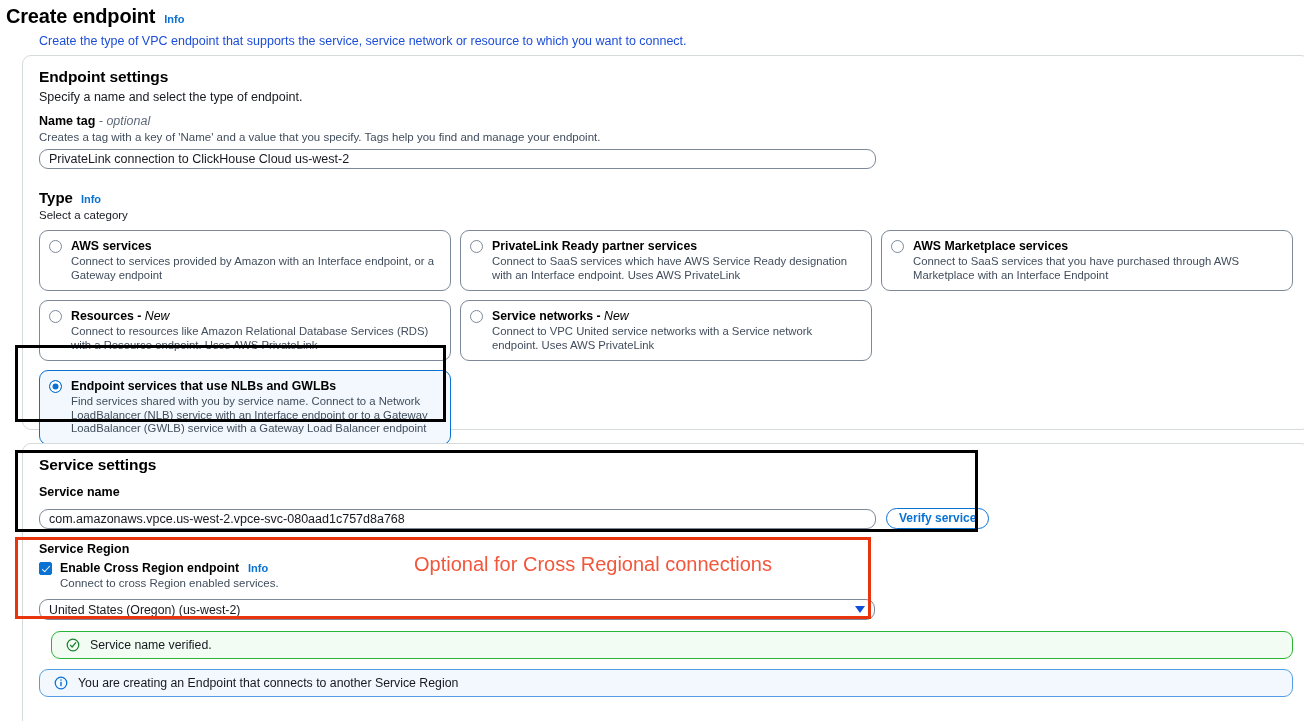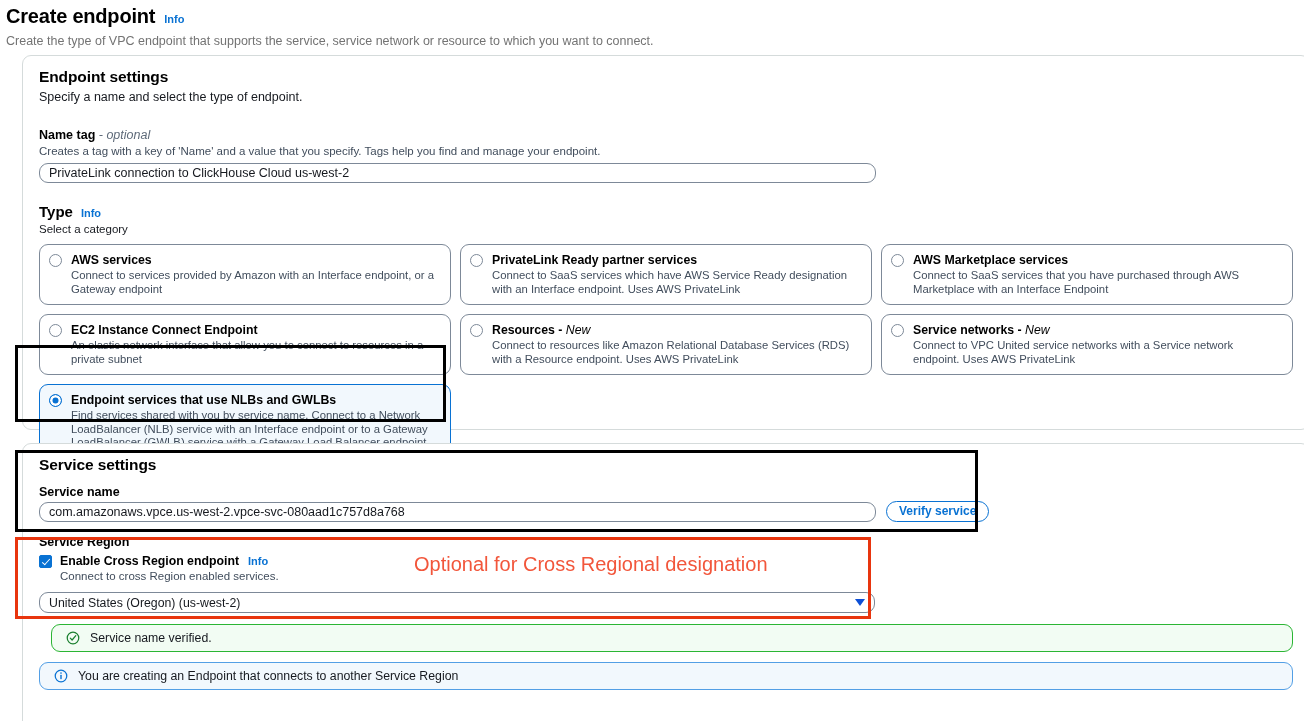--- a/index.html
+++ b/index.html
@@ -35,21 +35,22 @@
   .info-link {
     color: #0972d3;
     font-size: 11px;
     font-weight: bold;
     text-decoration: none;
     cursor: pointer;
   }
   .page-desc {
     margin-top: 6px;
     font-size: 12.5px;
-    color: #737373;
+    color: #1d4ed8;
+    margin-left: 33px;
   }
 
   
   .panel {
     position: absolute;
     left: 22px;
     width: 1288px;
     background: #ffffff;
     border: 1px solid #d5dbdb;
     border-radius: 9px;
@@ -157,21 +158,21 @@
   }
   .tile-desc {
     margin-top: 2px;
     font-size: 11.3px;
     color: #414d5c;
     line-height: 13.5px;
   }
 
   
   .service-name-row {
-    margin-top: 2px;
+    margin-top: 9px;
     display: flex;
     align-items: center;
     gap: 10px;
   }
   .btn-outline {
     box-sizing: border-box;
     height: 21px;
     padding: 0 12px;
     border: 1px solid #0972d3;
     border-radius: 11px;
@@ -280,21 +281,21 @@
     <a class="info-link">Info</a>
   </div>
   <div class="page-desc">Create the type of VPC endpoint that supports the service, service network or resource to which you want to connect.</div>
 </div>
 
 <div class="panel" id="panel-endpoint-settings">
   <div class="panel-inner">
     <div class="section-title">Endpoint settings</div>
     <div class="section-desc">Specify a name and select the type of endpoint.</div>
 
-    <div style="margin-top:24px;">
+    <div style="margin-top:10px;">
       <div class="field-label">
         <span>Name tag</span>
         <span class="optional">- optional</span>
       </div>
       <div class="field-hint">Creates a tag with a key of 'Name' and a value that you specify. Tags help you find and manage your endpoint.</div>
       <input class="text-input" style="width: 837px; margin-top: 6px;" type="text" value="PrivateLink connection to ClickHouse Cloud us-west-2">
     </div>
 
     <div class="type-head">
       <span class="type-title">Type</span>
@@ -315,27 +316,20 @@
           <div>
             <div class="tile-title">PrivateLink Ready partner services</div>
             <div class="tile-desc">Connect to SaaS services which have AWS Service Ready designation with an Interface endpoint. Uses AWS PrivateLink</div>
           </div>
         </div>
         <div class="tile">
           <span class="radio"></span>
           <div>
             <div class="tile-title">AWS Marketplace services</div>
             <div class="tile-desc">Connect to SaaS services that you have purchased through AWS Marketplace with an Interface Endpoint</div>
-          </div>
-        </div>
-        <div class="tile">
-          <span class="radio"></span>
-          <div>
-            <div class="tile-title">EC2 Instance Connect Endpoint</div>
-            <div class="tile-desc">An elastic network interface that allow you to connect to resources in a private subnet</div>
           </div>
         </div>
         <div class="tile">
           <span class="radio"></span>
           <div>
             <div class="tile-title">Resources - <span class="new-tag">New</span></div>
             <div class="tile-desc">Connect to resources like Amazon Relational Database Services (RDS) with a Resource endpoint. Uses AWS PrivateLink</div>
           </div>
         </div>
         <div class="tile">
@@ -412,13 +406,13 @@
     </div>
   </div>
 </div>
 
 <div class="anno anno-black" style="left:15px; top:345px; width:431px; height:77px;"></div>
 
 <div class="anno anno-black" style="left:15px; top:450px; width:963px; height:82px;"></div>
 
 <div class="anno anno-red" style="left:15px; top:537px; width:856px; height:82px;"></div>
 
-<div class="anno-text" style="left:414px; top:553px;">Optional for Cross Regional designation</div>
+<div class="anno-text" style="left:414px; top:553px;">Optional for Cross Regional connections</div>
 
 </body></html>

